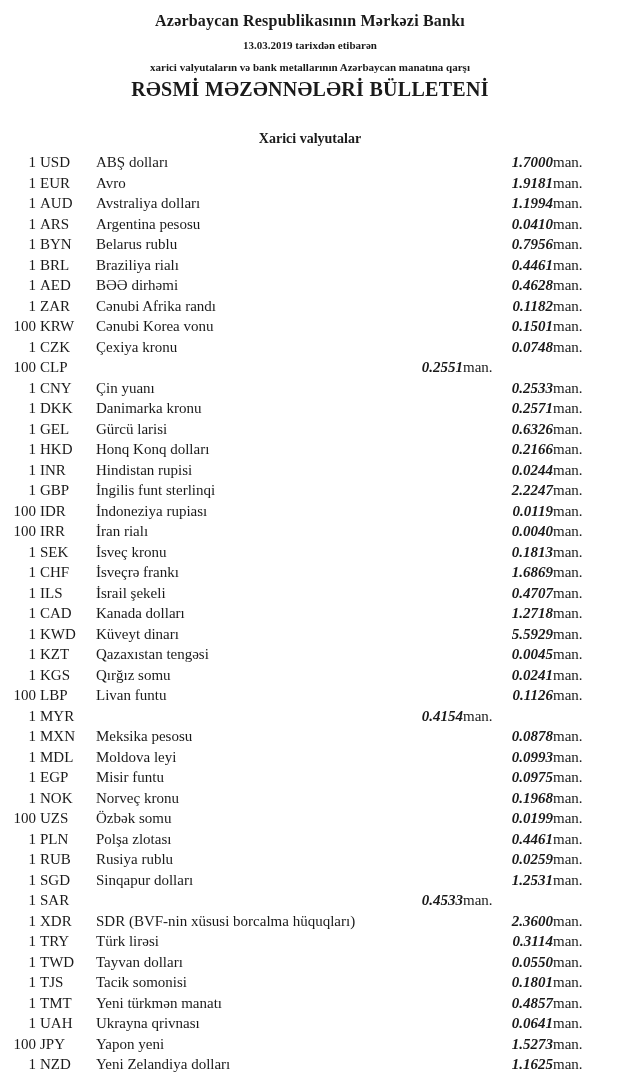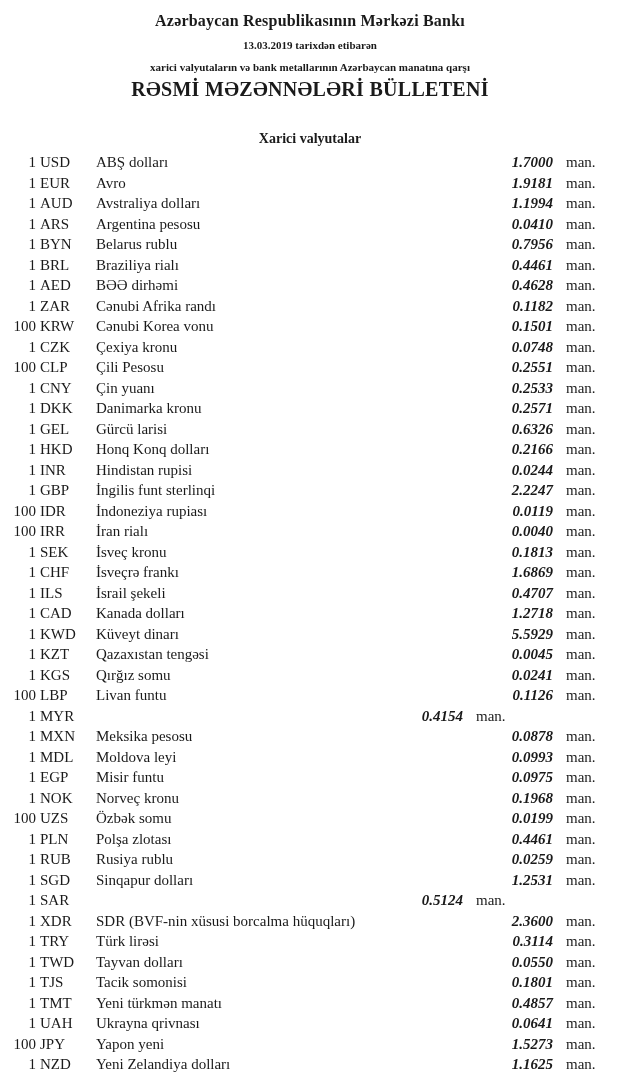--- a/index.html
+++ b/index.html
@@ -54,21 +54,21 @@
     grid-template-columns: 36px 48px 379px 90px 67px;
     height: 20.5px;
     line-height: 20.5px;
     font-size: 15px;
     align-items: baseline;
   }
   .qty  { text-align: right; }
   .code { text-align: left; padding-left: 4px; }
   .name { padding-left: 12px; white-space: nowrap; overflow: hidden; }
   .rate { text-align: right; font-weight: bold; font-style: italic; }
-  .unit { padding-left: 13px; }
+  .unit { }
 </style>
 </head>
 <body>
 
 <div class="page">
 
   <header class="doc-header">
     <h1 class="bank-title">Azərbaycan Respublikasının Mərkəzi Bankı</h1>
     <div class="hdr-line">13.03.2019 tarixdən etibarən</div>
     <div class="hdr-line">xarici valyutaların və bank metallarının Azərbaycan manatına qarşı</div>
@@ -154,21 +154,20 @@
     <span class="qty">1</span>
     <span class="code">CZK</span>
     <span class="name">Çexiya kronu</span>
     <span class="rate">0.0748</span>
     <span class="unit">man.</span>
   </div>
 
   <div class="row">
     <span class="qty">100</span>
     <span class="code">CLP</span>
-    <span class="name">Çili Pesosu</span>
     <span class="rate">0.2551</span>
     <span class="unit">man.</span>
   </div>
 
   <div class="row">
     <span class="qty">1</span>
     <span class="code">CNY</span>
     <span class="name">Çin yuanı</span>
     <span class="rate">0.2533</span>
     <span class="unit">man.</span>
@@ -361,21 +360,21 @@
     <span class="qty">1</span>
     <span class="code">SGD</span>
     <span class="name">Sinqapur dolları</span>
     <span class="rate">1.2531</span>
     <span class="unit">man.</span>
   </div>
 
   <div class="row">
     <span class="qty">1</span>
     <span class="code">SAR</span>
-    <span class="rate">0.5124</span>
+    <span class="rate">0.4533</span>
     <span class="unit">man.</span>
   </div>
 
   <div class="row">
     <span class="qty">1</span>
     <span class="code">XDR</span>
     <span class="name">SDR (BVF-nin xüsusi borcalma hüquqları)</span>
     <span class="rate">2.3600</span>
     <span class="unit">man.</span>
   </div>

